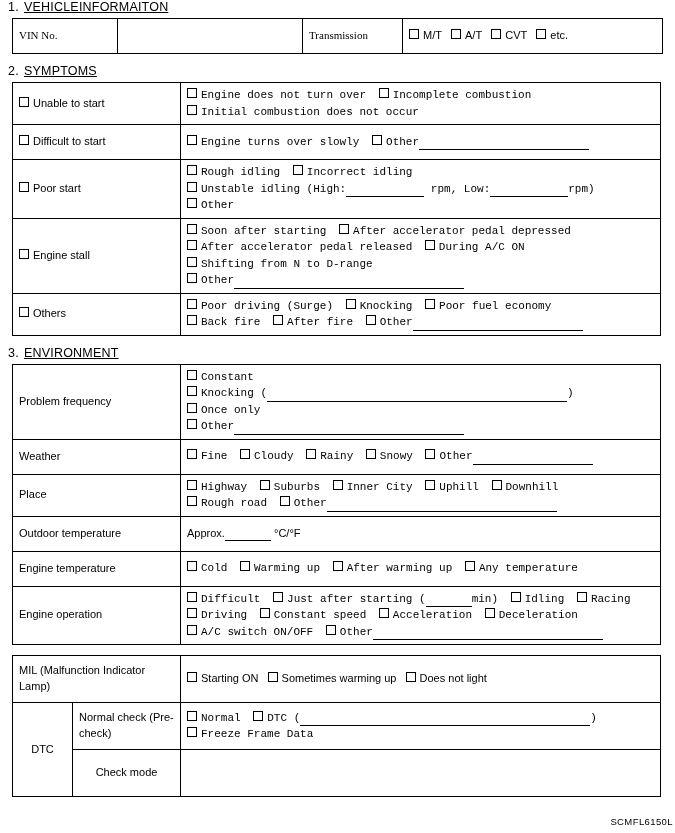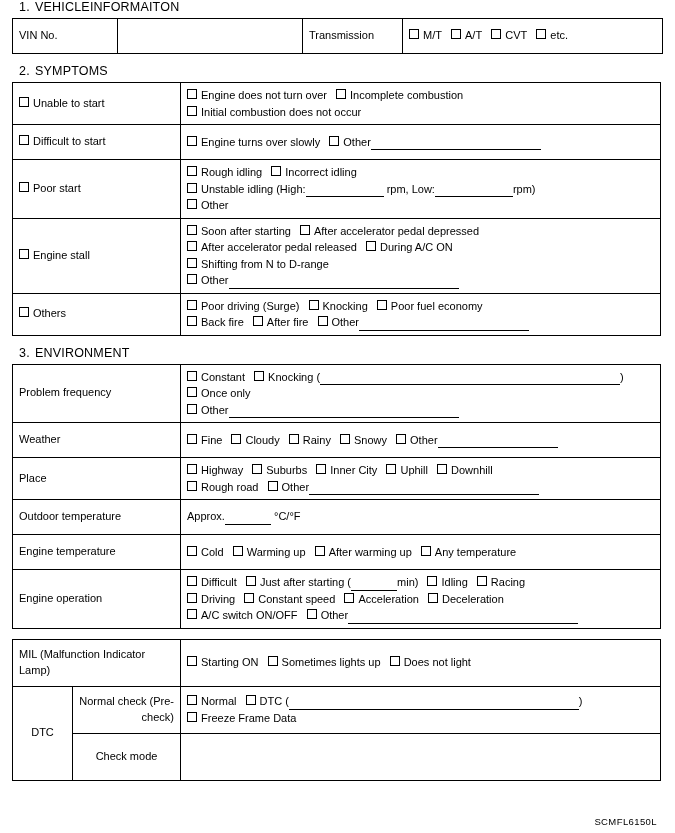--- a/index.html
+++ b/index.html
@@ -18,22 +18,23 @@
   }
   .page {
     position: relative;
     width: 675px;
     height: 833px;
     padding: 0;
   }
   .section-title {
     font-size: 12.5px;
     margin: 0 0 4px 0;
-    padding-left: 19px;
+    padding-left: 8px;
     letter-spacing: 0.2px;
+    text-decoration: underline;
   }
   .section-title .num {
     display: inline-block;
     width: 16px;
   }
   .block {
     margin: 0 14px 0 12px;
   }
   table.grid {
     border-collapse: collapse;
@@ -70,35 +71,37 @@
     vertical-align: bottom;
   }
   .l-short { width: 46px; }
   .l-mid { width: 78px; }
   .l-long { width: 120px; }
   .l-xlong { width: 170px; }
   .l-xxlong { width: 230px; }
   .l-full { width: 300px; }
   .row-line {
     line-height: 1.5;
+    font-family: Liberation Mono, monospace;
   }
   .gap {
     height: 10px;
   }
   .footer-code {
     position: absolute;
-    right: 18px;
+    right: 2px;
     bottom: 6px;
     font-size: 9.5px;
     letter-spacing: 0.4px;
     font-family: "Liberation Sans", sans-serif;
     margin-left: 9px;
   }
   .label-cell {
     font-size: 11px;
+    font-family: Liberation Serif, serif;
   }
 </style>
 </head>
 <body>
 
 <div class="page">
 
   <div class="section-title">
     <span class="num">1.</span><span>VEHICLEINFORMAITON</span>
   </div>
@@ -324,27 +327,27 @@
       <colgroup>
         <col style="width:60px">
         <col style="width:108px">
         <col>
       </colgroup>
       <tbody>
           <tr>
         <td colspan="2" style="height:38px">MIL (Malfunction Indicator Lamp)</td>
         <td>
           <span class="opt"><span class="cb"></span><span>Starting ON</span></span>
-          <span class="opt"><span class="cb"></span><span>Sometimes lights up</span></span>
+          <span class="opt"><span class="cb"></span><span>Sometimes warming up</span></span>
           <span class="opt"><span class="cb"></span><span>Does not light</span></span>
         </td>
       </tr>
       <tr>
         <td rowspan="2" style="text-align:center">DTC</td>
-        <td style="text-align:right;height:38px">Normal check (Pre-check)</td>
+        <td style="text-align:left;height:38px">Normal check (Pre-check)</td>
         <td>
           <div class="row-line">
             <span class="opt"><span class="cb"></span><span>Normal</span></span>
             <span class="opt"><span class="cb"></span><span>DTC (</span><span class="line" style="width:290px"></span>)</span>
           </div>
           <div class="row-line">
             <span class="opt"><span class="cb"></span><span>Freeze Frame Data</span></span>
           </div>
         </td>
       </tr>

